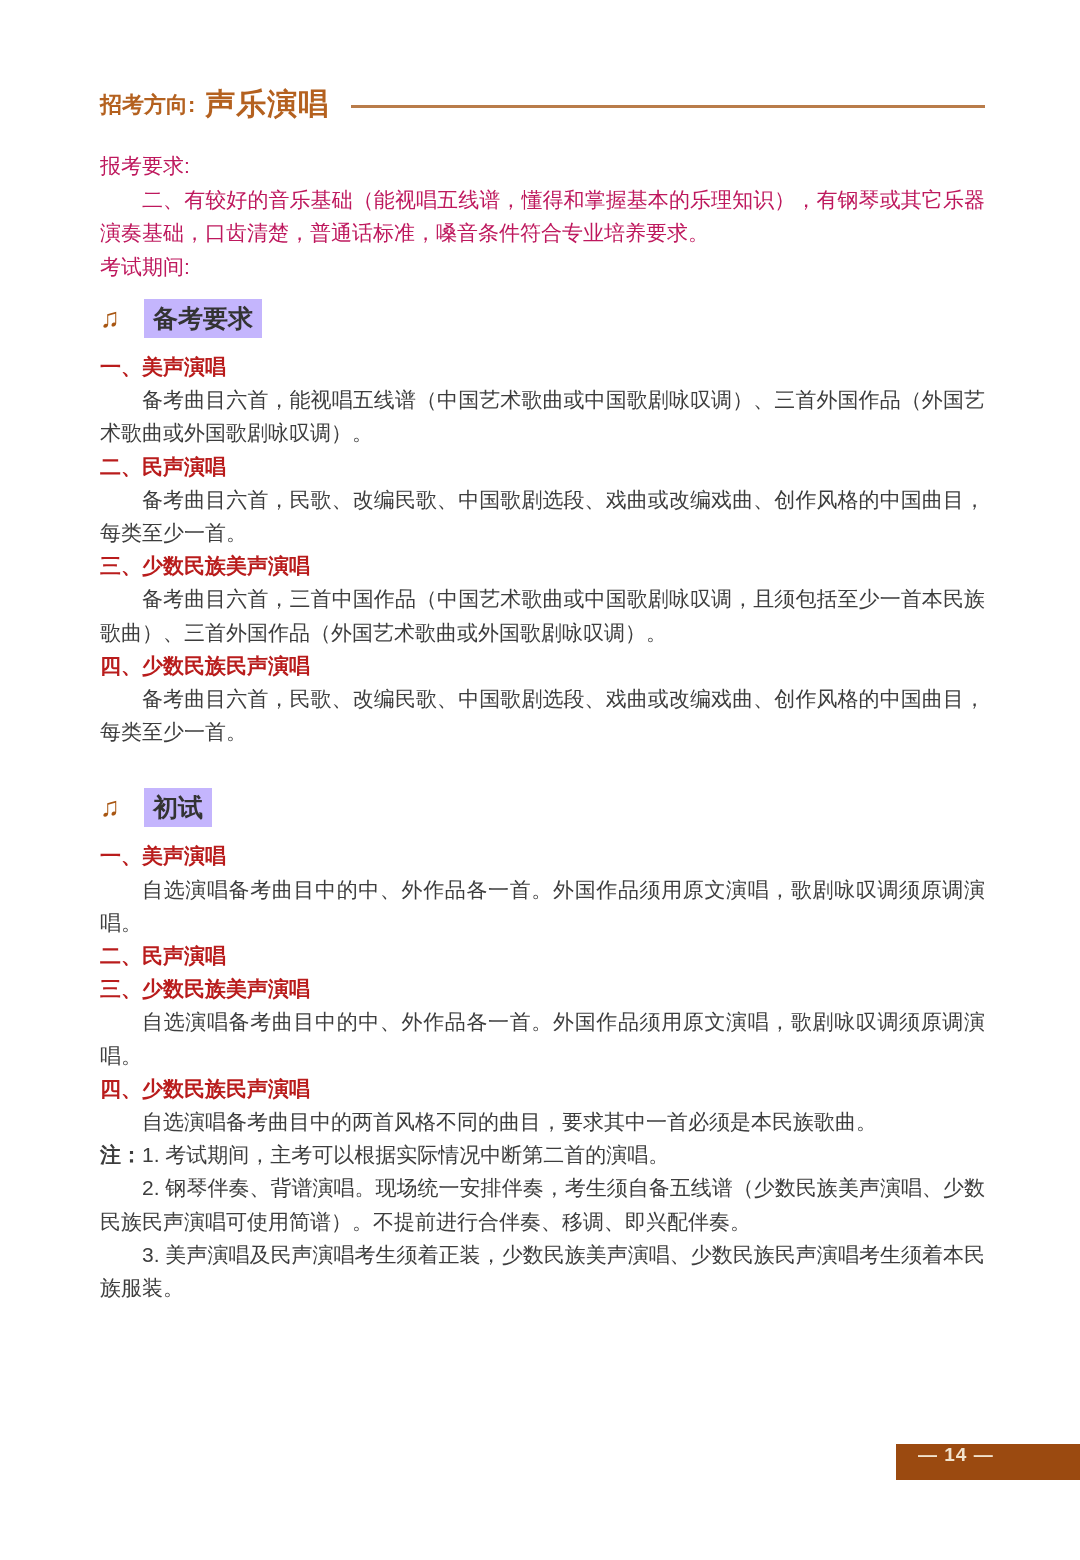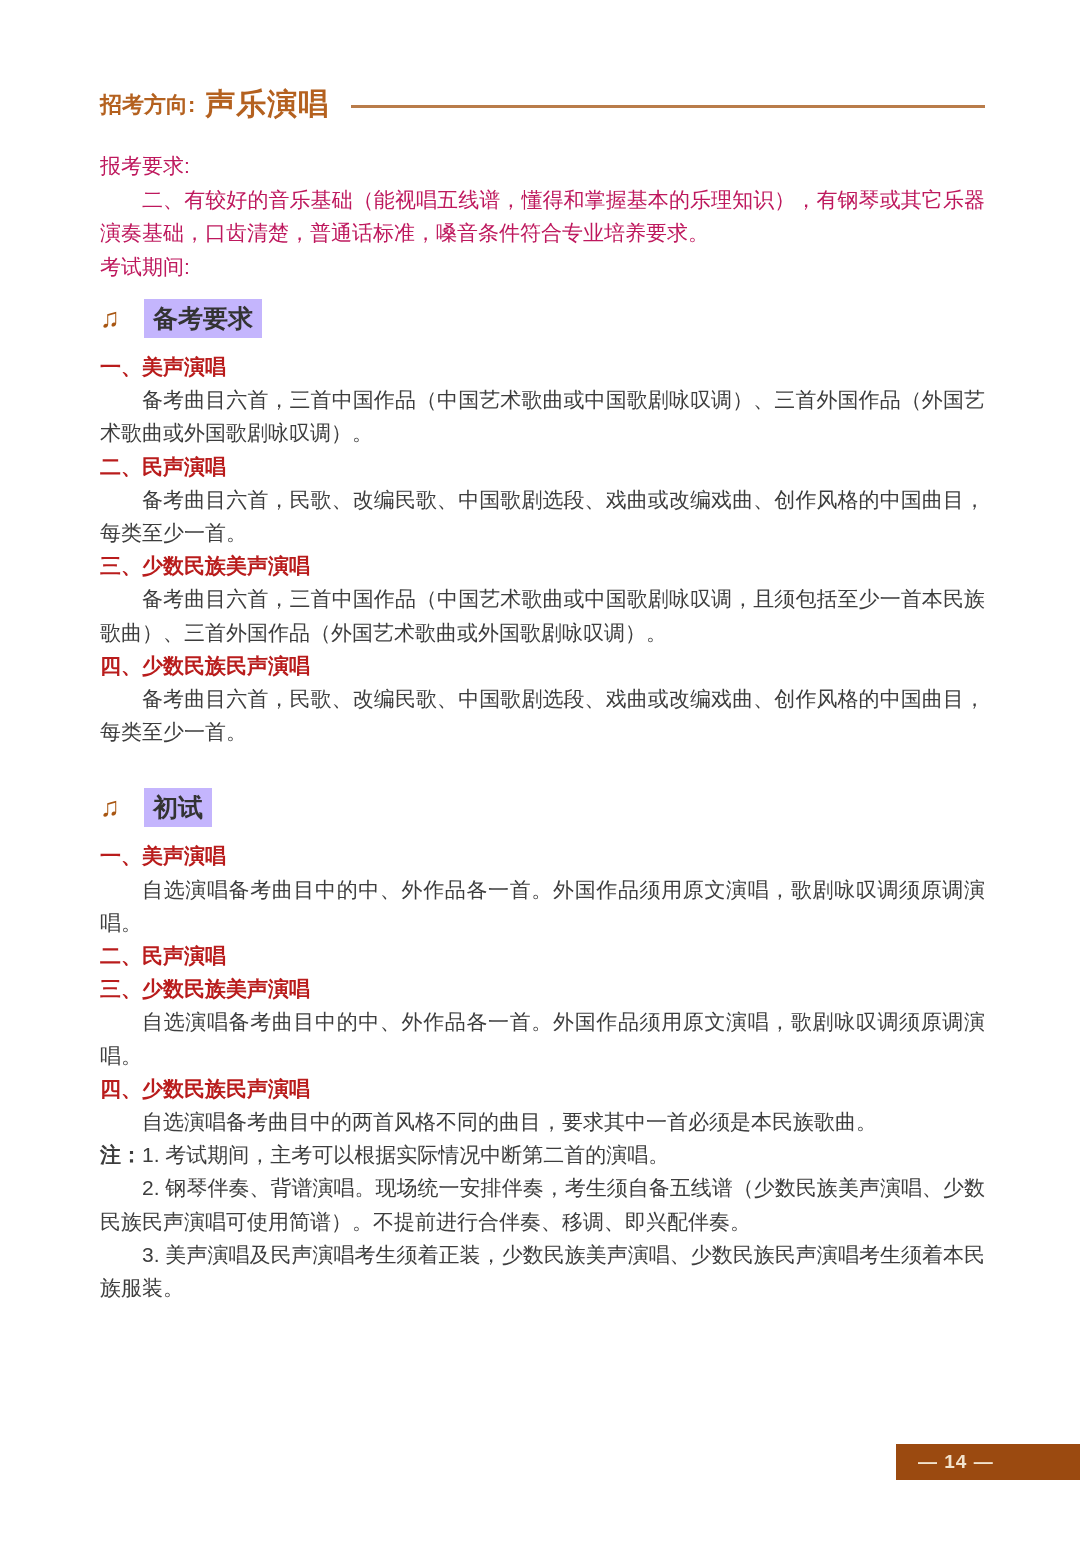--- a/index.html
+++ b/index.html
@@ -92,21 +92,20 @@
   .note-first b { font-weight: bold; }
   
   .page-bar {
     position: absolute;
     top: 1444px;
     right: 0;
     width: 184px;
     height: 36px;
     background: #9b4a10;
     display: flex;
-    align-items: center;
   }
   .page-bar span {
     color: #f2e3cd;
     font-size: 19px;
     font-weight: bold;
     margin-left: 22px;
     letter-spacing: 1px;
   }
 </style>
 </head>
@@ -125,21 +124,21 @@
     <p class="indent">二、有较好的音乐基础（能视唱五线谱，懂得和掌握基本的乐理知识），有钢琴或其它乐器演奏基础，口齿清楚，普通话标准，嗓音条件符合专业培养要求。</p>
     <p>考试期间:</p>
   </div>
 
   <div class="sec-head">
     <span class="note-icon">♫</span>
     <span class="sec-title">备考要求</span>
   </div>
   <div class="sec-body">
     <h3>一、美声演唱</h3>
-    <p class="indent">备考曲目六首，三首中国作品（中国艺术歌曲或中国歌剧咏叹调）、三首外国作品（外国艺术歌曲或外国歌剧咏叹调）。</p>
+    <p class="indent">备考曲目六首，能视唱五线谱（中国艺术歌曲或中国歌剧咏叹调）、三首外国作品（外国艺术歌曲或外国歌剧咏叹调）。</p>
     <h3>二、民声演唱</h3>
     <p class="indent">备考曲目六首，民歌、改编民歌、中国歌剧选段、戏曲或改编戏曲、创作风格的中国曲目，每类至少一首。</p>
     <h3>三、少数民族美声演唱</h3>
     <p class="indent">备考曲目六首，三首中国作品（中国艺术歌曲或中国歌剧咏叹调，且须包括至少一首本民族歌曲）、三首外国作品（外国艺术歌曲或外国歌剧咏叹调）。</p>
     <h3>四、少数民族民声演唱</h3>
     <p class="indent">备考曲目六首，民歌、改编民歌、中国歌剧选段、戏曲或改编戏曲、创作风格的中国曲目，每类至少一首。</p>
   </div>
 
   <div class="sec-head second">
     <span class="note-icon">♫</span>

